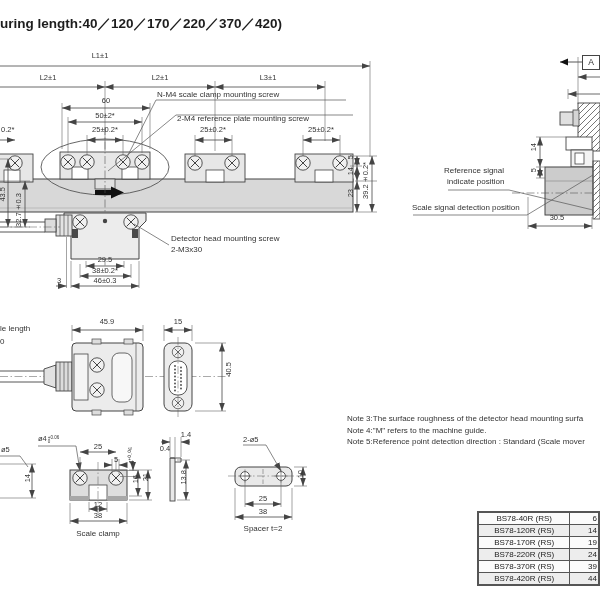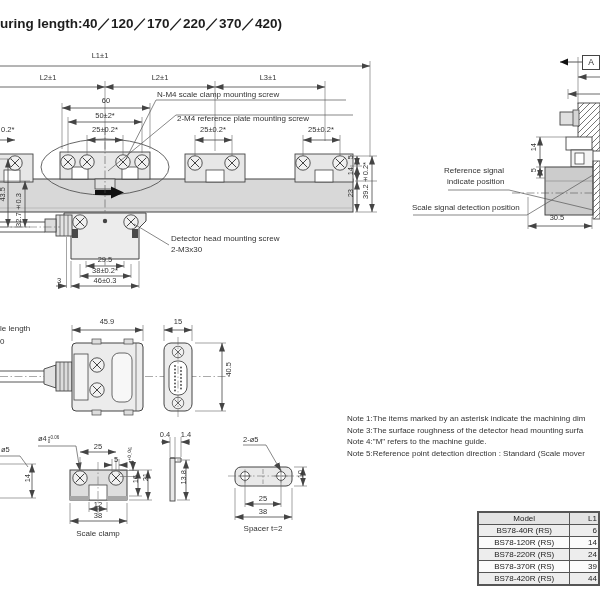--- a/index.html
+++ b/index.html
@@ -314,55 +314,54 @@
 
 <div class="t" style="left:38px;top:426px"><span>ø4</span><span class="stk"><i>+0.06</i><i>0</i></span></div>
 <div class="t c" style="left:98px;top:434px">25</div>
 <div class="t c" style="left:116px;top:447px">5</div>
 <div class="v" style="left:127px;top:438px">4⁺⁰·⁰⁶</div>
 <div class="v" style="left:131px;top:466px">16</div>
 <div class="v" style="left:141px;top:464px">21</div>
 <div class="t c" style="left:98px;top:492px">12</div>
 <div class="t c" style="left:98px;top:503px">38</div>
 <div class="lbl c" style="left:98px;top:520px;position:absolute">Scale clamp</div>
-<div class="t c" style="left:165px;top:422px">0.4</div>
+<div class="t c" style="left:165px;top:436px">0.4</div>
 <div class="t c" style="left:186px;top:422px">1.4</div>
 <div class="v" style="left:179px;top:461px">13.8</div>
 
 <div class="t" style="left:1px;top:437px">ø5</div>
 <div class="v" style="left:23px;top:465px">14</div>
 
 <div class="t" style="left:243px;top:427px">2-ø5</div>
 <div class="v" style="left:296px;top:461px">10</div>
 <div class="t c" style="left:263px;top:486px">25</div>
 <div class="t c" style="left:263px;top:499px">38</div>
 <div class="lbl c" style="left:263px;top:515px;position:absolute">Spacer t=2</div>
 
 <div class="notes">
-  <div>Note 1:The items marked by an asterisk indicate the machining dim</div>
   <div>Note 3:The surface roughness of the detector head mounting surfa</div>
   <div>Note 4:"M" refers to the machine guide.</div>
   <div>Note 5:Reference point detection direction : Standard (Scale mover</div>
 </div>
 
 <table class="mt">
   <tbody>
-        <tr>
-    <th>Model</th>
-    <th class="l">L1</th>
-  </tr>
   <tr>
           <td class="m">BS78-40R (RS)</td>
           <td class="l">6</td>
         </tr>
   <tr>
           <td class="m">BS78-120R (RS)</td>
           <td class="l">14</td>
         </tr>
   <tr>
+          <td class="m">BS78-170R (RS)</td>
+          <td class="l">19</td>
+        </tr>
+  <tr>
           <td class="m">BS78-220R (RS)</td>
           <td class="l">24</td>
         </tr>
   <tr>
           <td class="m">BS78-370R (RS)</td>
           <td class="l">39</td>
         </tr>
   <tr>
           <td class="m">BS78-420R (RS)</td>
           <td class="l">44</td>

